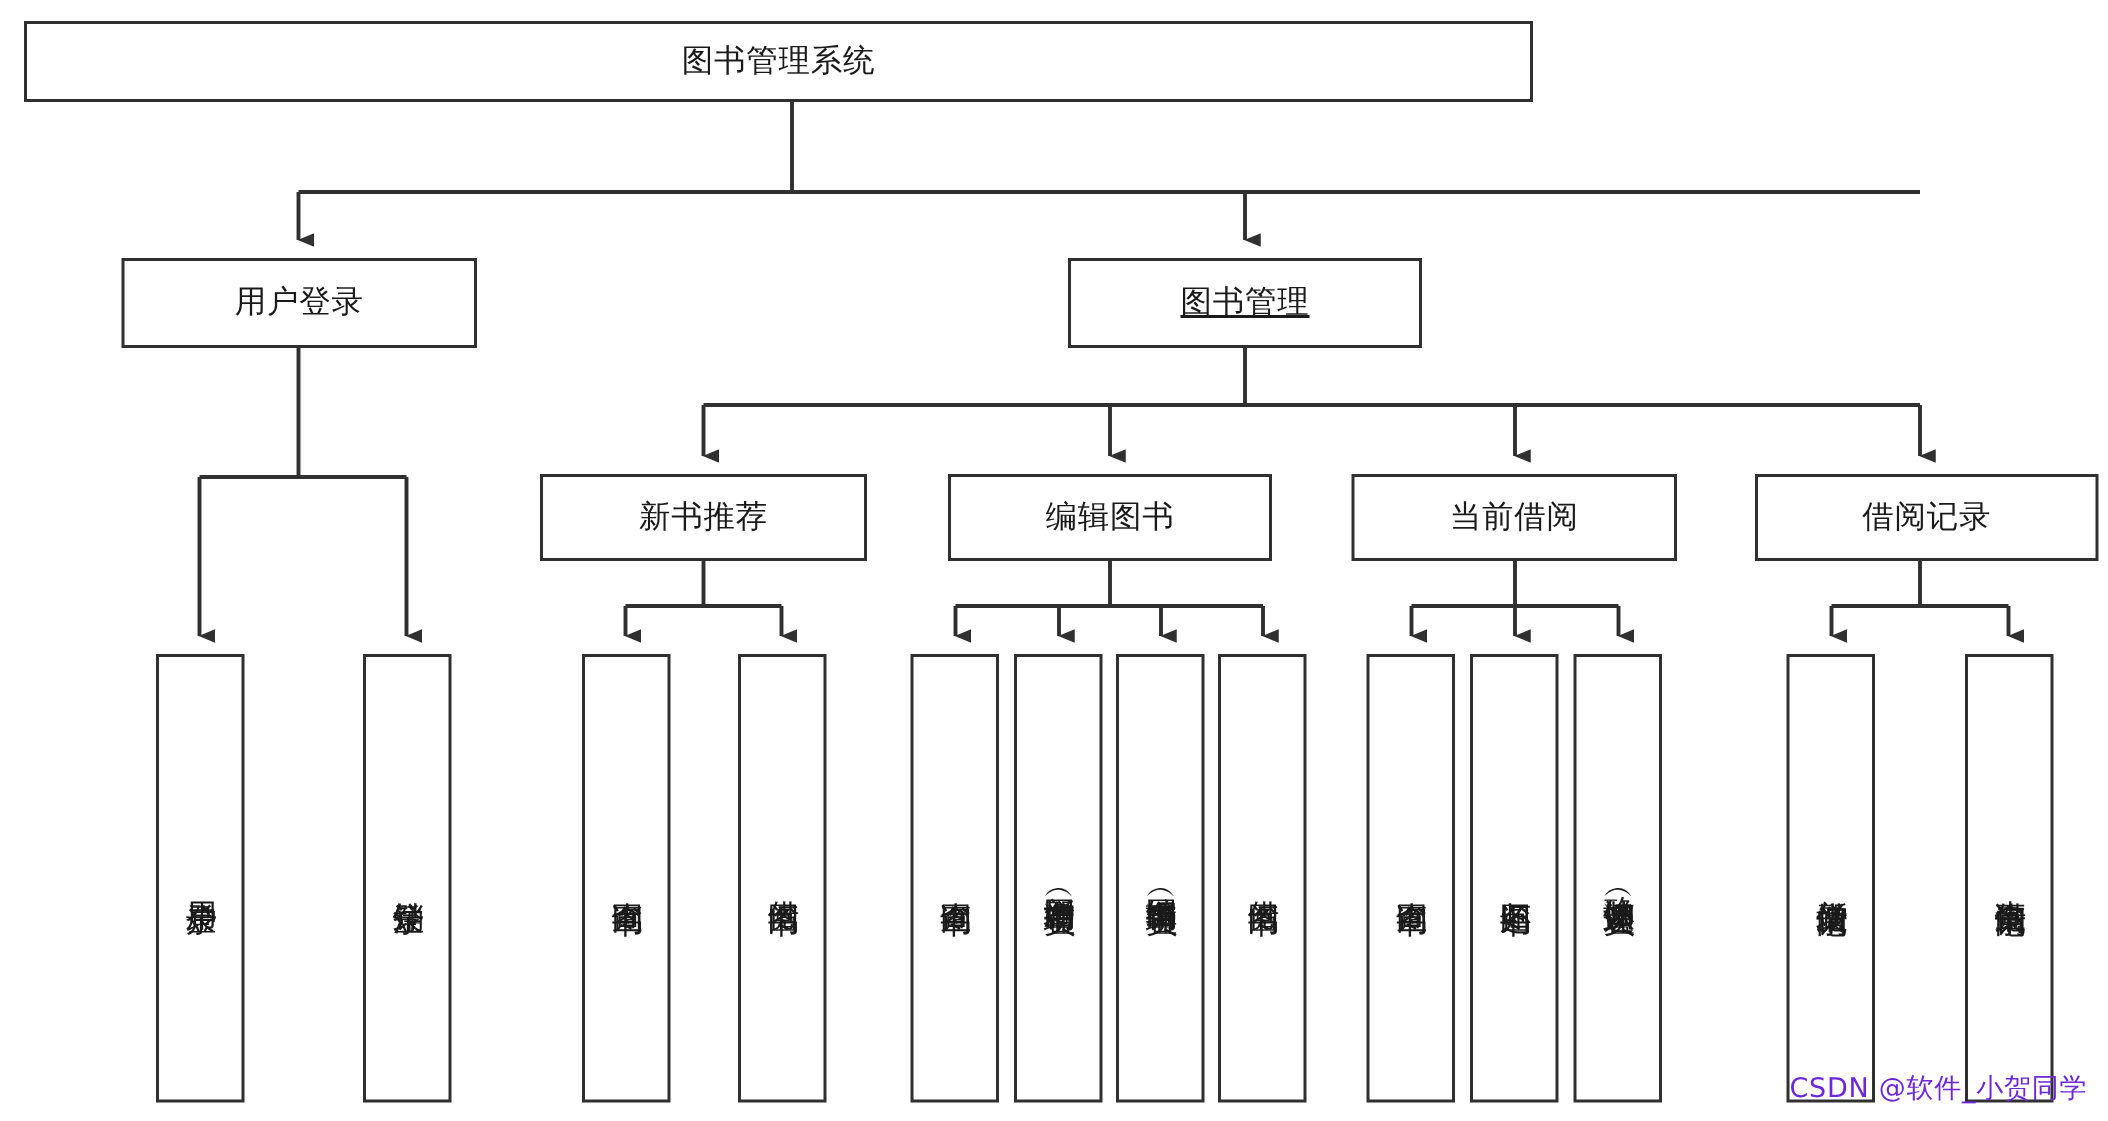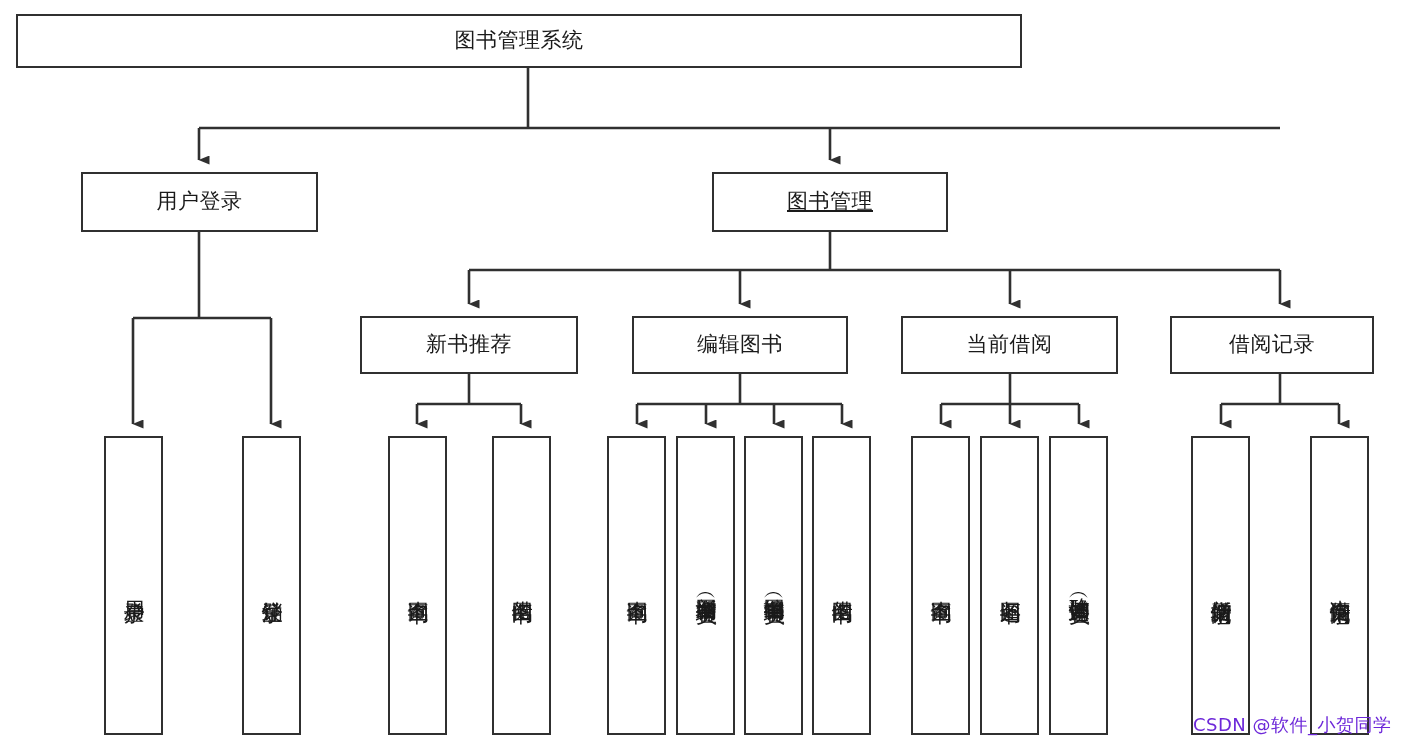--- a/index.html
+++ b/index.html
@@ -156,21 +156,21 @@
   </div>
 
   <div class="node-box" style="left:632px; top:316px; width:216px; height:58px;">
     <span class="node-label">编辑图书</span>
   </div>
 
   <div class="node-box" style="left:901px; top:316px; width:217px; height:58px;">
     <span class="node-label">当前借阅</span>
   </div>
 
-  <div class="node-box" style="left:1170px; top:316px; width:204px; height:58px;">
+  <div class="node-box" style="left:1170px; top:316px; width:229px; height:58px;">
     <span class="node-label">借阅记录</span>
   </div>
 
   <div class="leaf-box" style="left:104px; top:436px; width:59px; height:299px;">
     <span class="leaf-label">用户登录</span>
   </div>
 
   <div class="leaf-box" style="left:242px; top:436px; width:59px; height:299px;">
     <span class="leaf-label">注销登录</span>
   </div>

